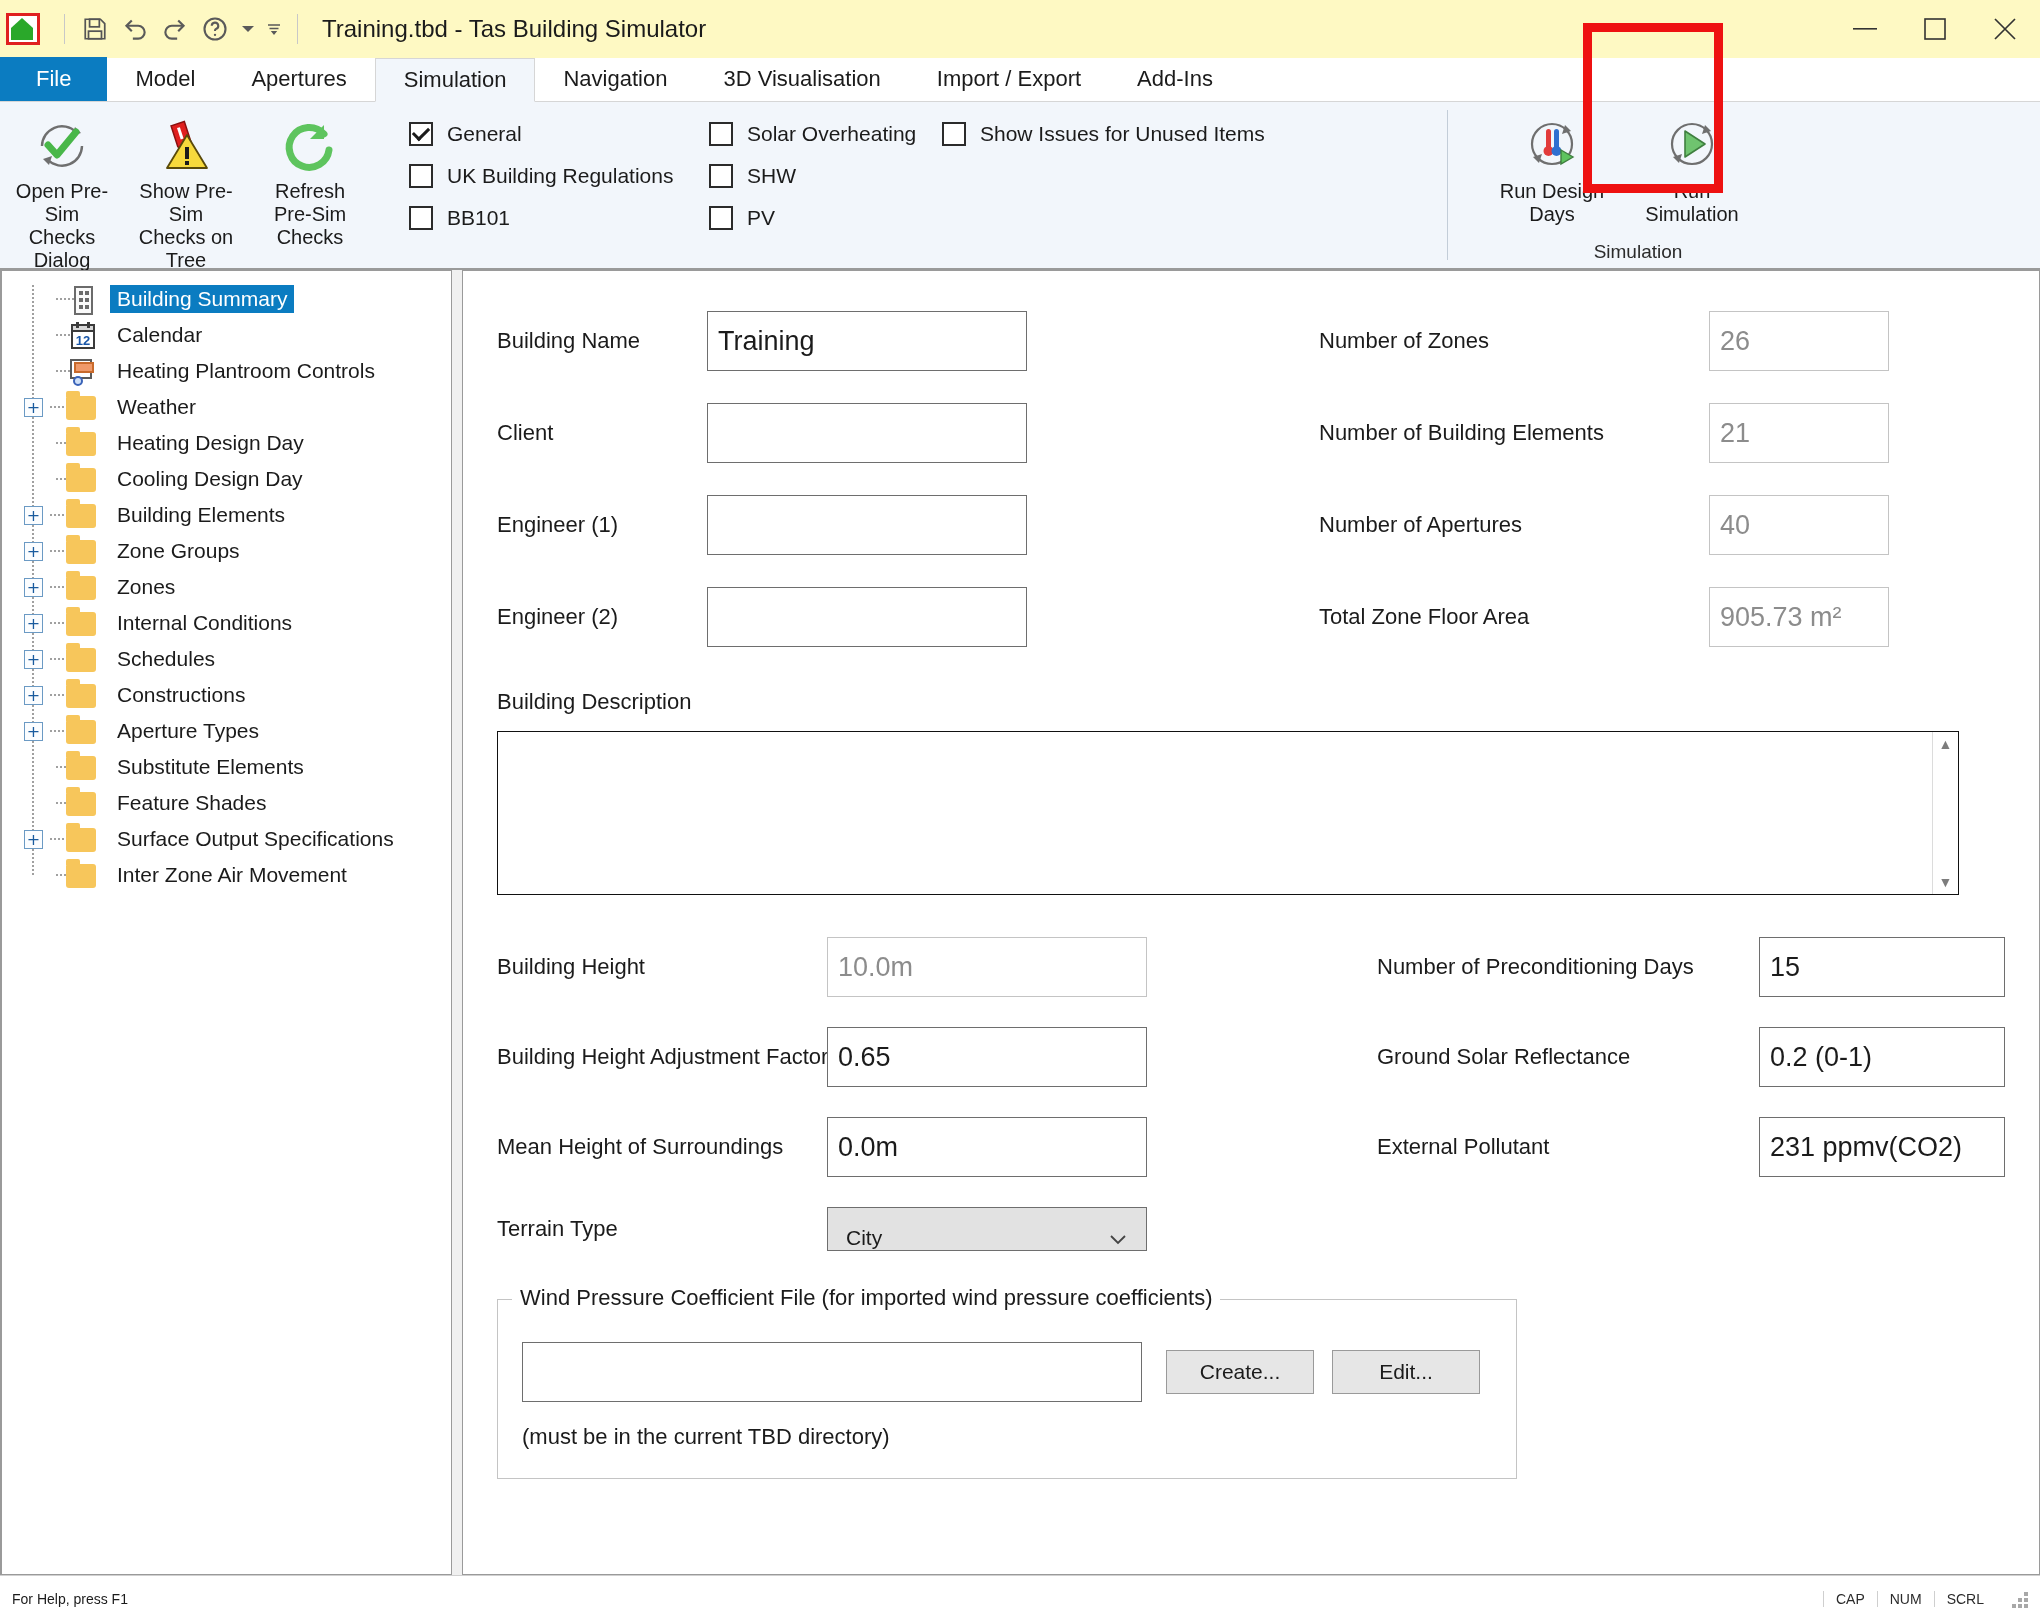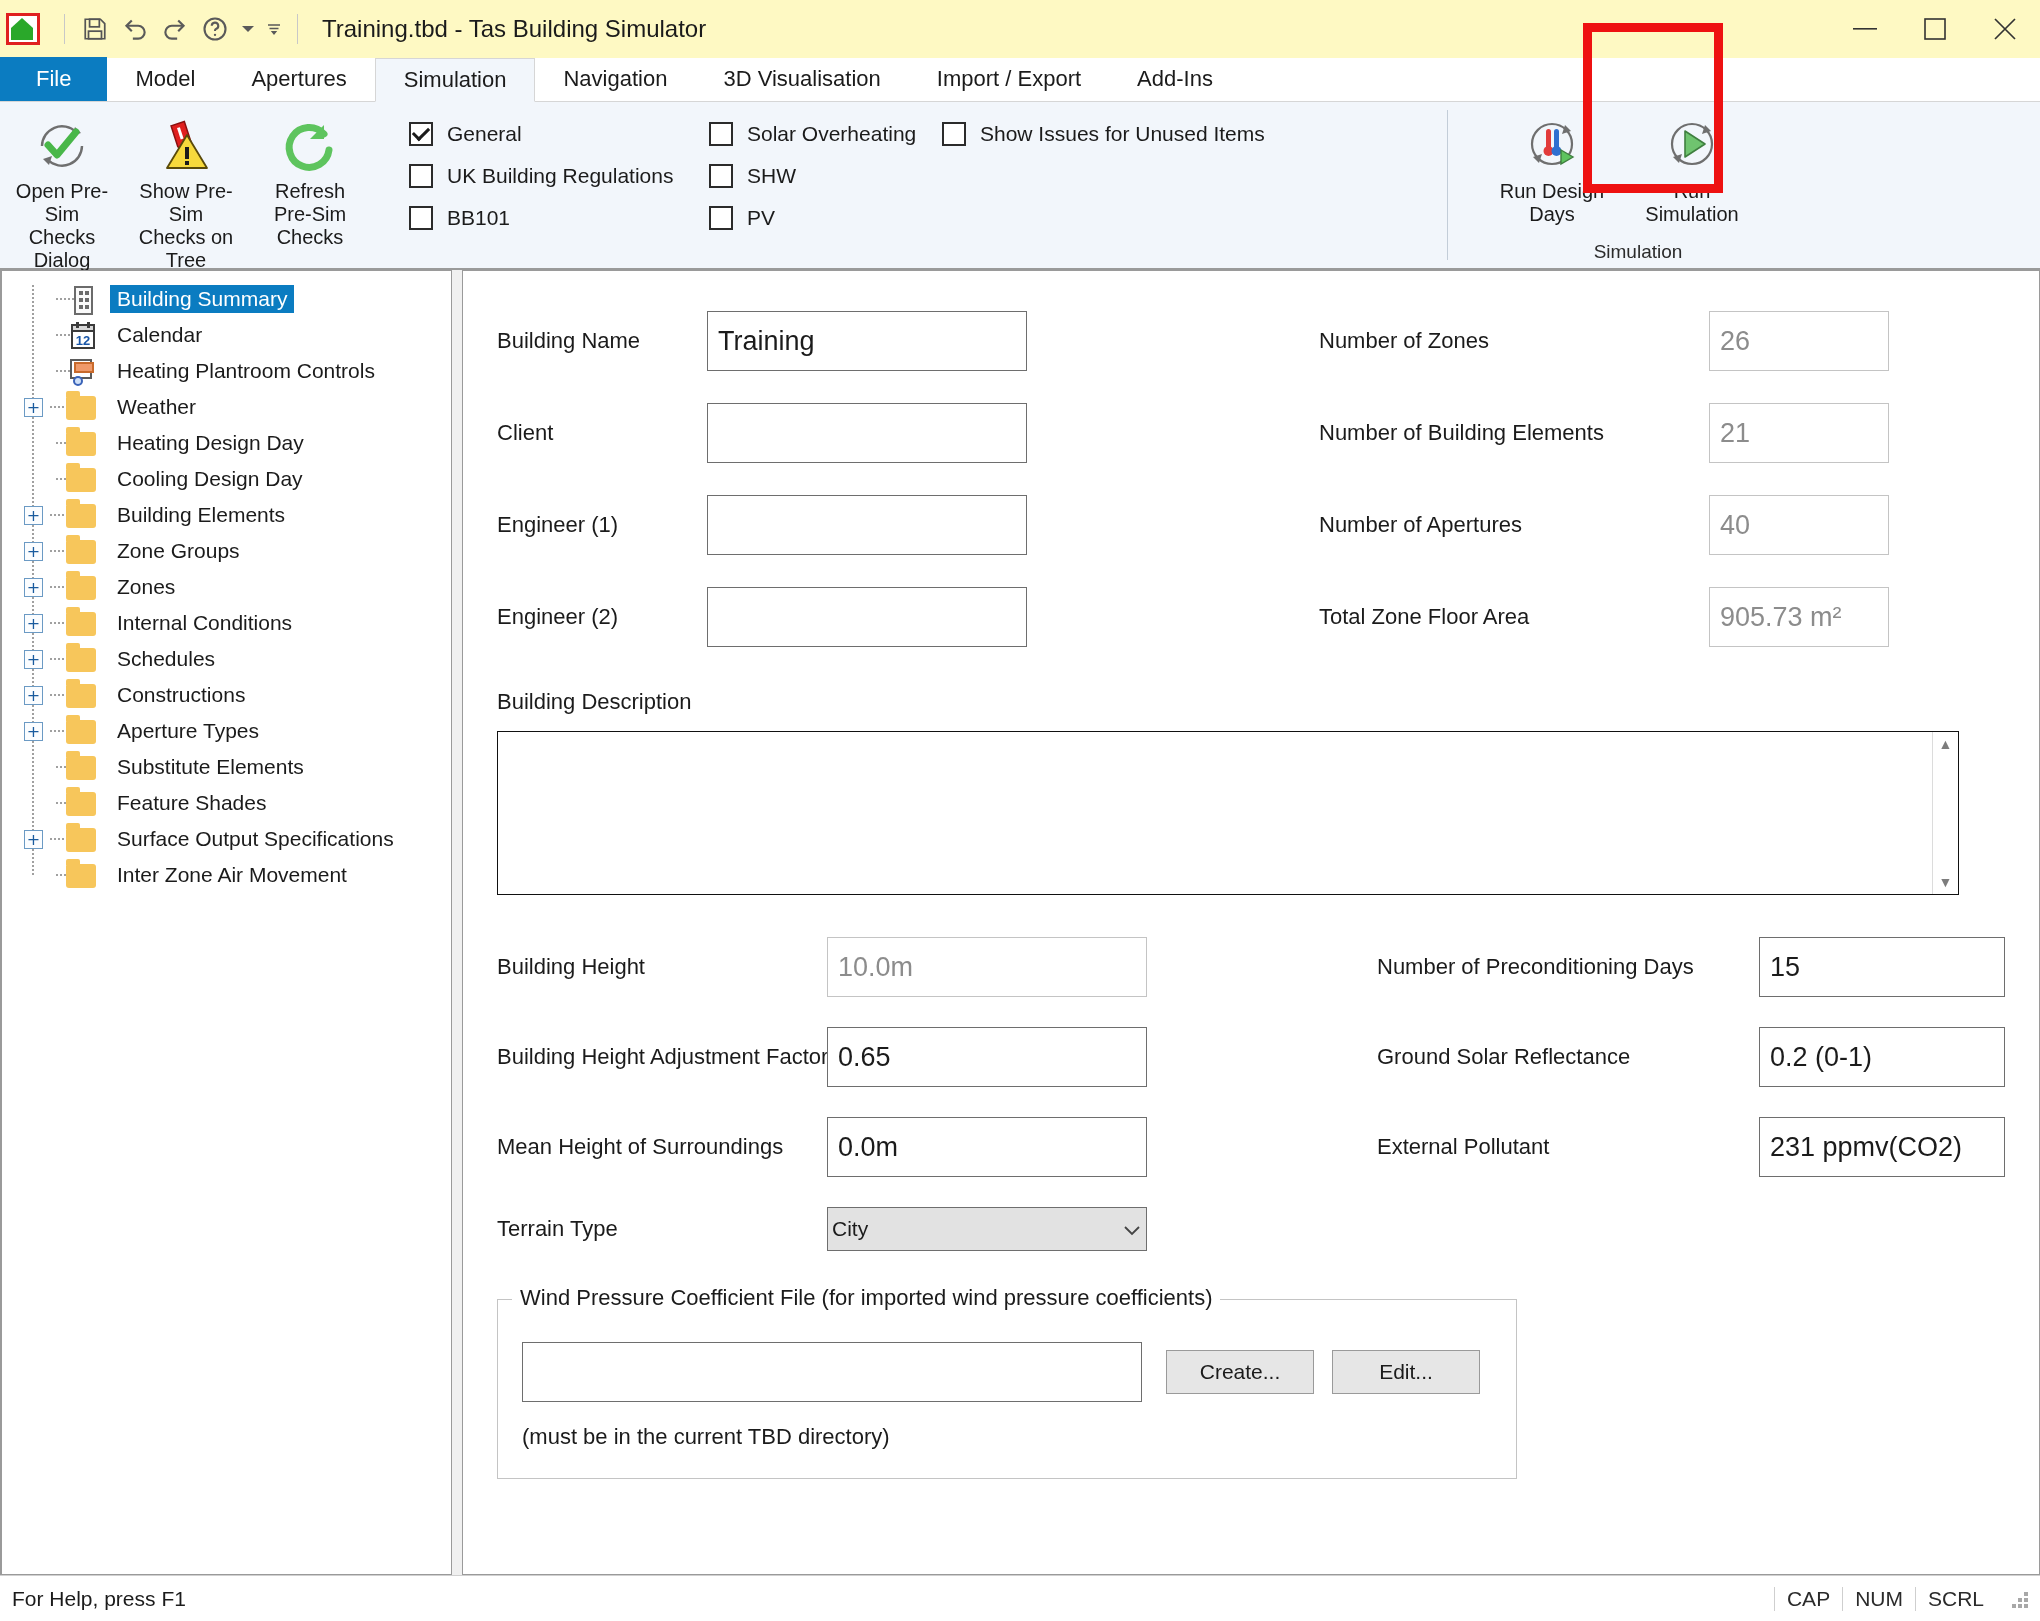--- a/index.html
+++ b/index.html
@@ -198,21 +198,21 @@
   .fi {
     border:1px solid #6e6e6e; background:#ffffff;
     height:60px; font-size:27px; color:#1b1b1b;
     padding:0 10px; display:flex; align-items:center;
     font-family:"Liberation Sans", sans-serif;
   }
   .fi.ro { border:1px solid #c4c4c4; color:#8c8c8c; }
   .combo {
     border:1px solid #6e6e6e; background:#e2e2e2;
     height:44px; font-size:21px; color:#1b1b1b;
-    padding:0 4px; display:flex; align-items:center; justify-content:space-between;
+    padding:0 18px; display:flex; align-items:flex-end; justify-content:space-between;
   }
   .desc-box {
     border:1px solid #111111; background:#ffffff;
     height:164px; position:relative;
   }
   .scrollbar {
     position:absolute; right:0; top:0; bottom:0; width:26px;
     background:#ffffff; border-left:1px solid #dcdcdc;
     display:flex; flex-direction:column; justify-content:space-between; align-items:center;
     padding: 4px 0;
@@ -234,21 +234,21 @@
     height:44px; min-width:148px;
     display:flex; align-items:center; justify-content:center;
     font-size:21px; color:#1b1b1b;
   }
 
   
   .statusbar {
     position:absolute; left:0; right:0; bottom:0; height:46px;
     border-top:1px solid #d0d0d0;
     display:flex; align-items:center;
-    font-size:21px; color:#1b1b1b;
+    font-size:14px; color:#1b1b1b;
     background:#ffffff;
   }
   .sb-left { padding-left:12px; }
   .sb-right { margin-left:auto; display:flex; align-items:center; }
   .sb-cell { padding: 0 12px; border-left:1px solid #cfcfcf; color:#2b2b2b; }
   .grip { width:22px; height:22px; margin: 0 8px 0 14px; position:relative; }
   .grip i { position:absolute; width:4px; height:4px; background:#a8a8a8; }
 </style>
 </head>
 <body>

